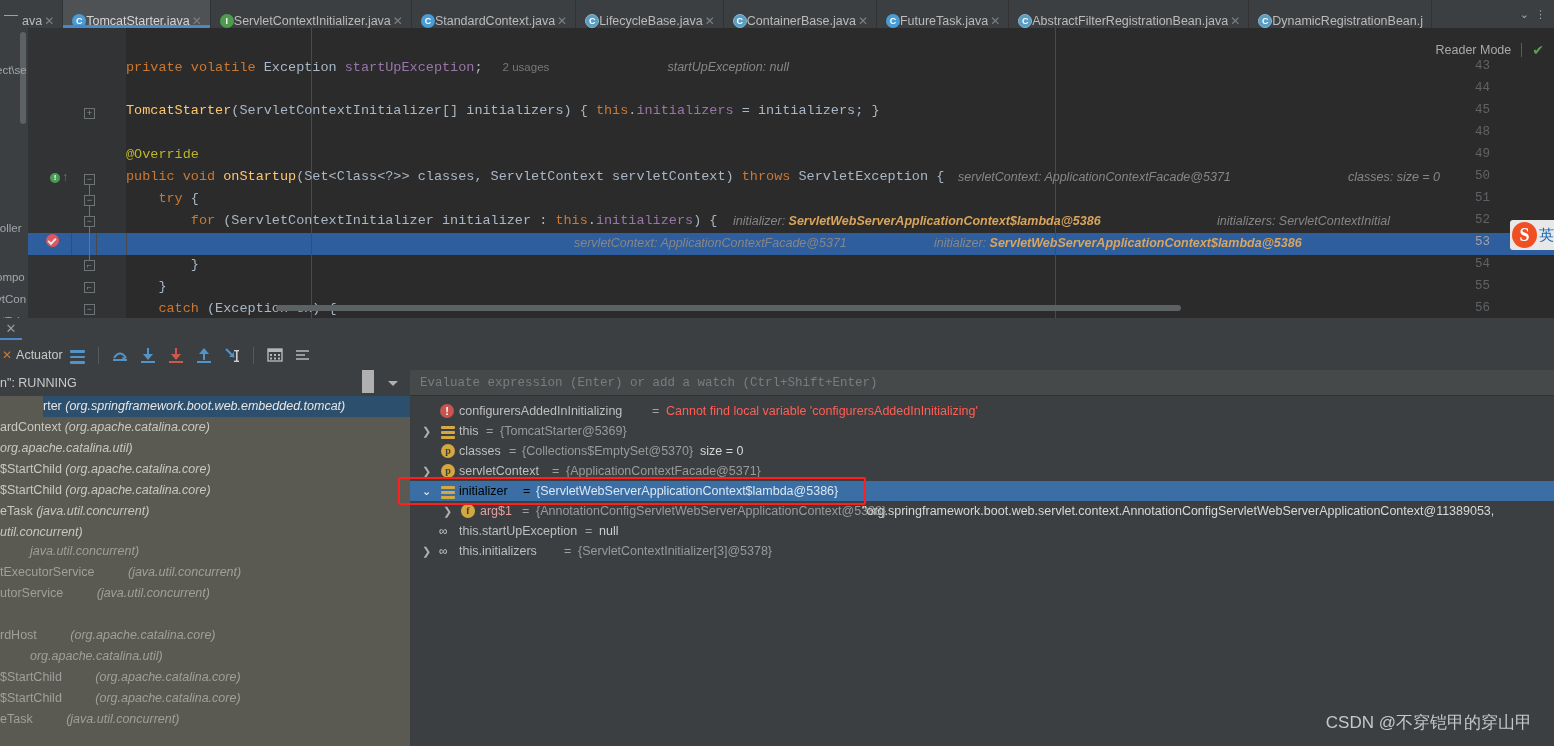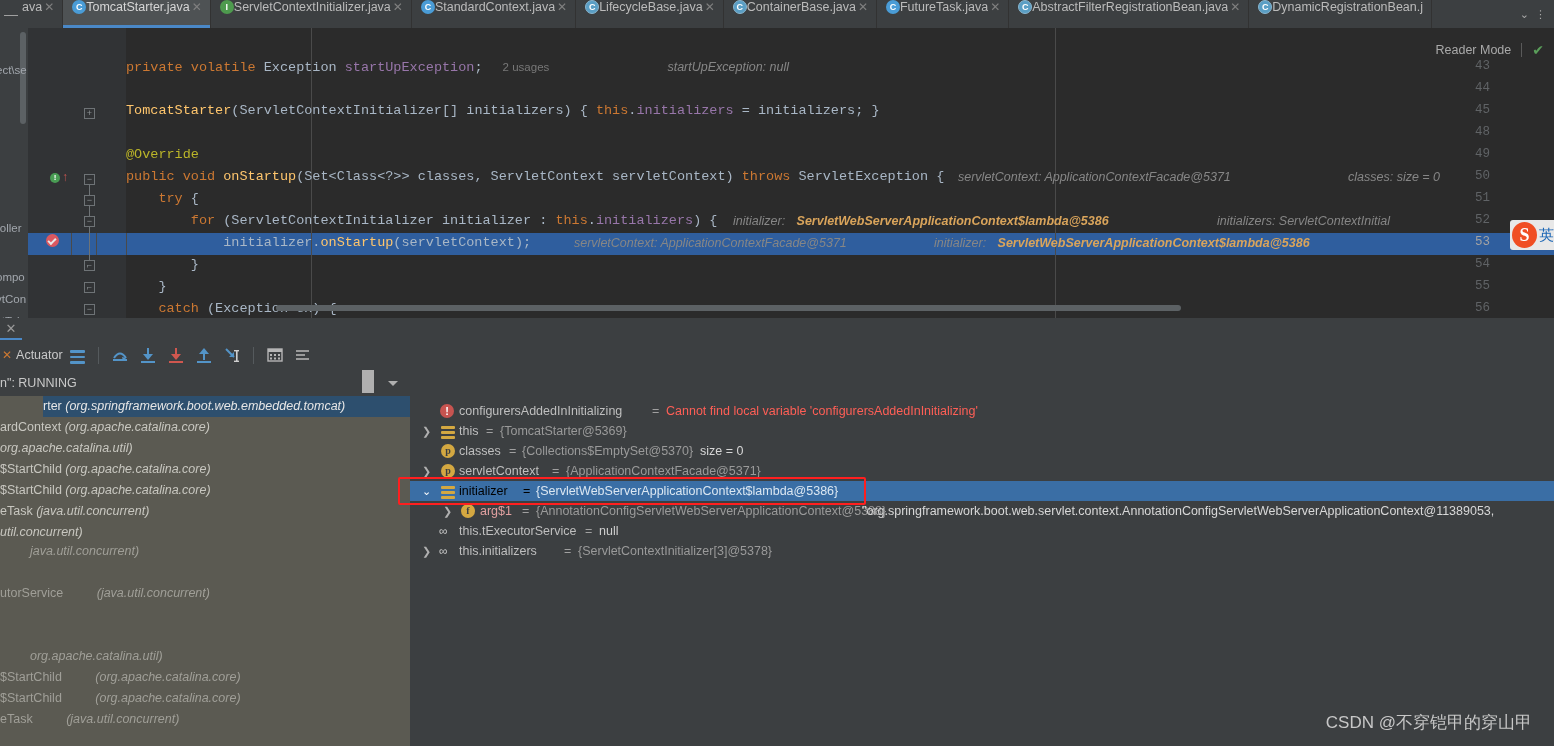--- a/index.html
+++ b/index.html
@@ -11,21 +11,21 @@
   }
   .app{position:relative;width:1554px;height:746px;overflow:hidden;background:#2b2b2b;}
 
   
   .tabbar{
     position:absolute;left:0;top:0;width:1554px;height:28px;
     background:#3c3f41;border-bottom:1px solid #323232;
     display:flex;align-items:stretch;overflow:hidden;
   }
   .tab{
-    display:flex;align-items:flex-start;
+    display:flex;align-items:flex-end;
     padding:0 8px 0 9px;height:28px;
     font-size:12.5px;color:#bbbbbb;white-space:nowrap;
     border-right:1px solid #323232;position:relative;
     background:#3c3f41;
   }
   .tab.active{background:#4e5254;color:#d6d6d6;}
   .tab.active:after{
     content:"";position:absolute;left:0;right:0;bottom:0;height:3px;background:#4a88c7;
   }
   .tab .tx{overflow:hidden;text-overflow:clip;}
@@ -103,21 +103,21 @@
   .hl-row{
     position:absolute;left:28px;width:1526px;height:22px;background:#2f5e9e;
   }
   .hl-row .sep{position:absolute;top:0;width:1px;height:22px;background:#4a4a4a;}
   .kw{color:#cc7832;}
   .fld{color:#9876aa;}
   .typ{color:#a9b7c6;}
   .mth{color:#ffc66d;}
   .ann{color:#bbb529;}
   .hint{color:#868686;font-style:italic;font-size:12.5px;font-family:"Liberation Sans",sans-serif;}
-  .hintv{color:#d9a45b;font-style:italic;font-weight:bold;margin-left:8px;}
+  .hintv{color:#d9a45b;font-style:italic;font-weight:bold;}
   .usages{color:#787878;font-size:11.5px;font-family:"Liberation Sans",sans-serif;font-style:normal;}
   .vsplit{position:absolute;top:0;width:1px;height:290px;background:#4a4a4a;}
   .readermode{
     position:absolute;right:10px;top:14px;display:flex;align-items:center;gap:10px;
     font-size:12.5px;color:#a9a9a9;z-index:8;
   }
   .rm-div{width:1px;height:14px;background:#5a5a5a;}
   .check{color:#5a9e5a;font-size:14px;}
   .hscroll{
     position:absolute;left:150px;top:277px;width:905px;height:6px;background:#5c6164;border-radius:3px;
@@ -358,23 +358,20 @@
       </div>
       <div class="cline hint" style="top:138px;left:832px;">servletContext: ApplicationContextFacade@5371</div>
       <div class="cline hint" style="top:138px;left:1222px;">classes:  size = 0</div>
 
       <div class="cline" style="top:182px;left:0;">
         <span>&nbsp;&nbsp;&nbsp;&nbsp;&nbsp;&nbsp;&nbsp;&nbsp;<span class="kw">for</span> (ServletContextInitializer initializer : <span class="kw">this</span>.<span class="fld">initializers</span>) {</span>
       </div>
       <div class="cline hint" style="top:182px;left:607px;">initializer: <span class="hintv">ServletWebServerApplicationContext$lambda@5386</span></div>
       <div class="cline hint" style="top:182px;left:1091px;">initializers: ServletContextInitial</div>
 
-      <div class="cline" style="top:204px;left:0;">
-        <span>&nbsp;&nbsp;&nbsp;&nbsp;&nbsp;&nbsp;&nbsp;&nbsp;&nbsp;&nbsp;&nbsp;&nbsp;initializer.<span class="mth">onStartup</span>(servletContext);</span>
-      </div>
       <div class="cline hint" style="top:204px;left:448px;">servletContext: ApplicationContextFacade@5371</div>
       <div class="cline hint" style="top:204px;left:808px;">initializer: <span class="hintv">ServletWebServerApplicationContext$lambda@5386</span></div>
 
       <div class="cline" style="top:160px;left:0;">
         <span>&nbsp;&nbsp;&nbsp;&nbsp;<span class="kw">try</span> {</span>
       </div>
 
       <div class="cline" style="top:226px;left:0;">
         <span>&nbsp;&nbsp;&nbsp;&nbsp;&nbsp;&nbsp;&nbsp;&nbsp;}</span>
       </div>
@@ -510,43 +507,52 @@
       <span>eTask</span>
       <span class="pkg">(java.util.concurrent)</span>
     </div>
     <div class="frow" style="top:152px;">
       <span class="pkg">util.concurrent)</span>
     </div>
 
     <div class="frow dim" style="top:171px;">
       <span class="pkg">java.util.concurrent)</span>
     </div>
+    <div class="frow dim" style="top:192px;">
+      <span>tExecutorService</span>
+      <span class="pkg">(java.util.concurrent)</span>
+    </div>
     <div class="frow dim" style="top:213px;">
       <span>utorService</span>
       <span class="pkg">(java.util.concurrent)</span>
     </div>
+    <div class="frow dim" style="top:255px;">
+      <span>rdHost</span>
+      <span class="pkg">(org.apache.catalina.core)</span>
+    </div>
     <div class="frow dim" style="top:276px;">
       <span class="pkg">org.apache.catalina.util)</span>
     </div>
     <div class="frow dim" style="top:297px;">
       <span>$StartChild</span>
       <span class="pkg">(org.apache.catalina.core)</span>
     </div>
     <div class="frow dim" style="top:318px;">
       <span>$StartChild</span>
       <span class="pkg">(org.apache.catalina.core)</span>
     </div>
     <div class="frow dim" style="top:339px;">
       <span>eTask</span>
       <span class="pkg">(java.util.concurrent)</span>
     </div>
 
   </div>
 
   <div class="vars">
+    <div class="evalbar">Evaluate expression (Enter) or add a watch (Ctrl+Shift+Enter)</div>
 
     <div class="vrow" style="top:31px;left:0;">
       <span class="vicon ic-err" style="left:30px;">!</span>
       <span class="vname" style="left:49px;">configurersAddedInInitializing</span>
       <span style="position:absolute;left:242px;" class="veq">=</span>
       <span style="position:absolute;left:256px;" class="verr">Cannot find local variable 'configurersAddedInInitializing'</span>
     </div>
 
     <div class="vrow" style="top:51px;left:0;">
       <span class="arrow" style="left:12px;">❯</span>
@@ -592,21 +598,21 @@
       <span class="arrow" style="left:33px;">❯</span>
       <span class="vicon ic-f" style="left:51px;">f</span>
       <span class="vname" style="left:70px;color:#e0a0a0;">arg$1</span>
       <span style="position:absolute;left:112px;" class="veq">=</span>
       <span style="position:absolute;left:126px;" class="vval">{AnnotationConfigServletWebServerApplicationContext@5388}</span>
       <span style="position:absolute;left:452px;" class="vstr">"org.springframework.boot.web.servlet.context.AnnotationConfigServletWebServerApplicationContext@11389053,</span>
     </div>
 
     <div class="vrow" style="top:151px;left:0;">
       <span class="ic-oo" style="position:absolute;left:29px;top:1px;">∞</span>
-      <span class="vname" style="left:49px;">this.tExecutorService</span>
+      <span class="vname" style="left:49px;">this.startUpException</span>
       <span style="position:absolute;left:175px;" class="veq">=</span>
       <span style="position:absolute;left:189px;color:#cfcfcf;">null</span>
     </div>
 
     <div class="vrow" style="top:171px;left:0;">
       <span class="arrow" style="left:12px;">❯</span>
       <span class="ic-oo" style="position:absolute;left:29px;top:1px;">∞</span>
       <span class="vname" style="left:49px;">this.initializers</span>
       <span style="position:absolute;left:154px;" class="veq">=</span>
       <span style="position:absolute;left:168px;" class="vval">{ServletContextInitializer[3]@5378}</span>

